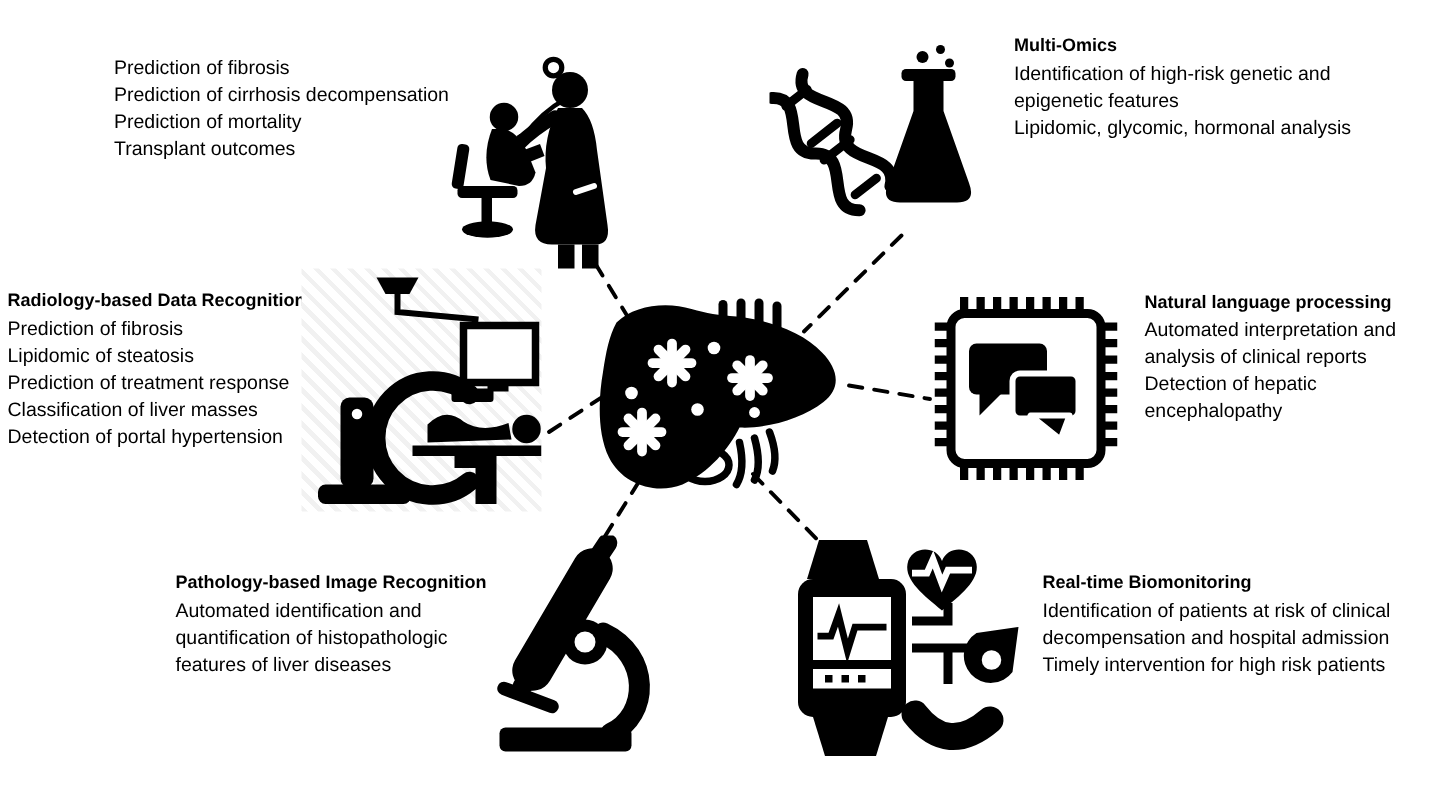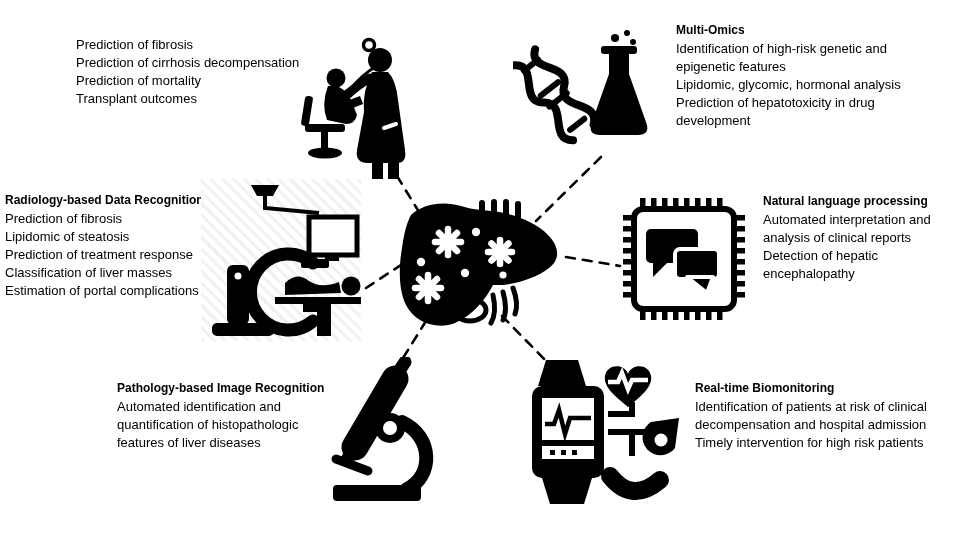--- a/index.html
+++ b/index.html
@@ -126,30 +126,29 @@
         <circle cx="102" cy="8" r="4"></circle>
           <circle cx="114" cy="3" r="3"></circle>
           <circle cx="120" cy="12" r="3"></circle>
       </g>
     </svg>
   </div>
   <div class="textblock" style="left:676px;top:22px;width:250px;">
     <div class="title">Multi-Omics</div>
     <div class="item">Identification of high-risk genetic and epigenetic features</div>
     <div class="item">Lipidomic, glycomic, hormonal analysis</div>
-    <div class="item">Prediction of hepatotoxicity in drug development</div>
   </div>
 
   <div class="textblock" style="left:5px;top:192px;width:215px;">
     <div class="title">Radiology-based Data Recognition</div>
     <div class="item">Prediction of fibrosis</div>
     <div class="item">Lipidomic of steatosis</div>
     <div class="item">Prediction of treatment response</div>
     <div class="item">Classification of liver masses</div>
-    <div class="item">Estimation of portal complications</div>
+    <div class="item">Detection of portal hypertension</div>
   </div>
   <div class="iconbox" id="radiology-icon-box" style="left:201px;top:179px;width:160px;height:162px;">
     <svg viewBox="0 0 160 162">
       <g fill="#000">
         <path d="M50,6 h28 l-6,11 h-16 Z"></path>
         <rect x="26" y="86" width="22" height="60" rx="6"></rect>
         <rect x="11" y="144" width="62" height="13" rx="5"></rect>
         <rect x="74" y="118" width="86" height="7"></rect>
         <rect x="102" y="125" width="28" height="8"></rect>
         <rect x="116" y="133" width="14" height="24"></rect>

